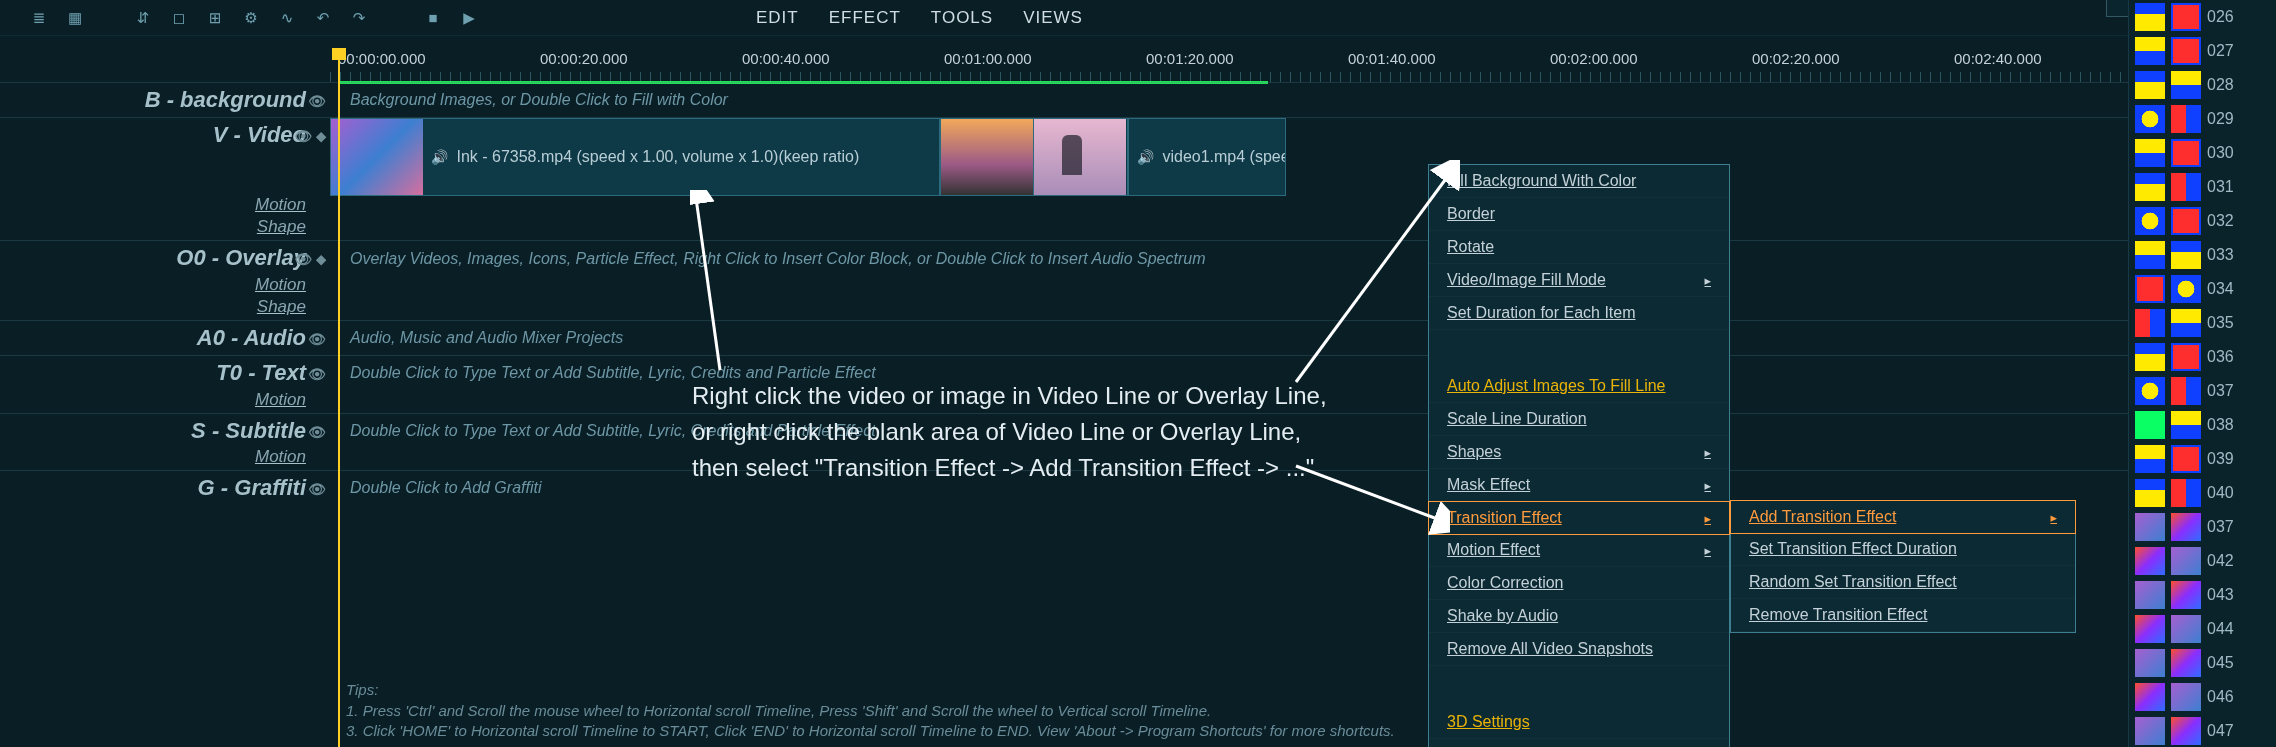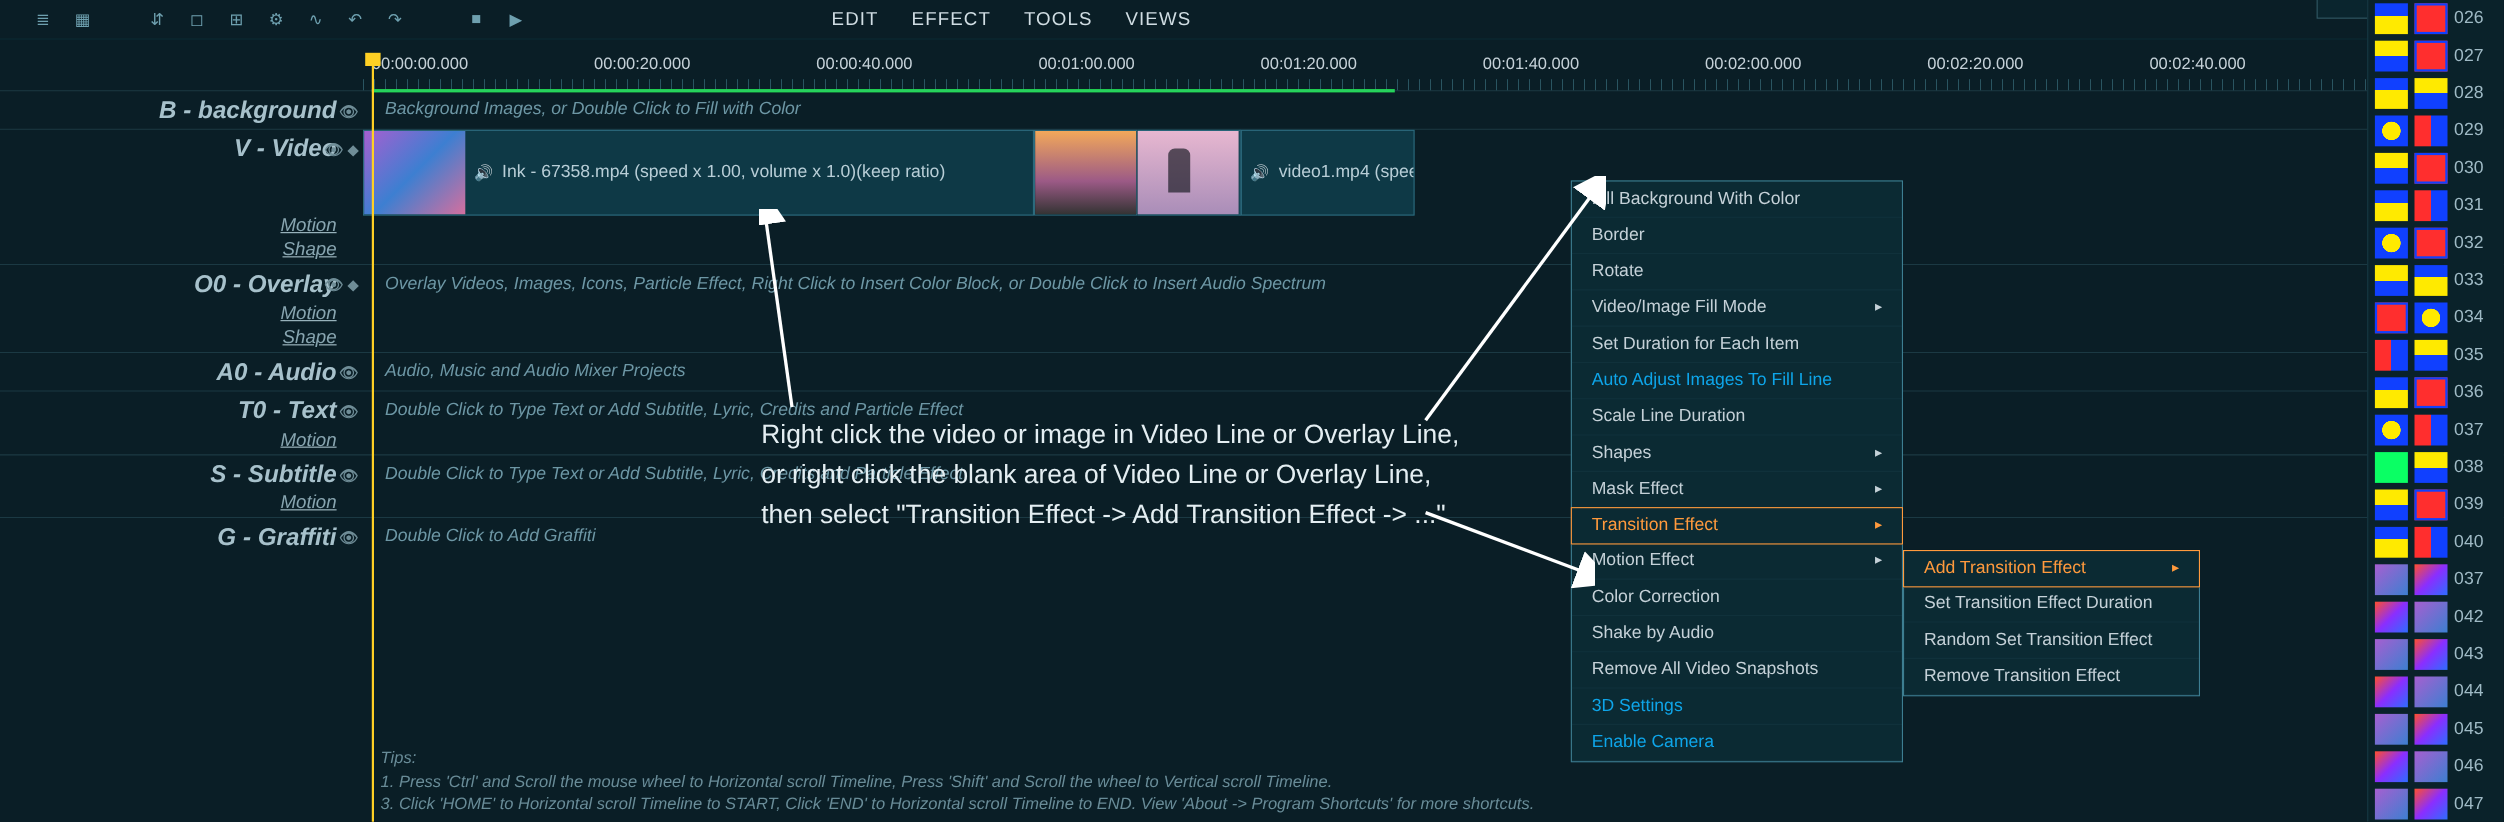--- a/index.html
+++ b/index.html
@@ -190,35 +190,37 @@
     border: 1px solid #3d7e91;
     font-size: 16px;
     color: #c5d1d8;
     z-index: 20;
   }
   .ctx-item {
     padding: 7px 18px;
     border-bottom: 1px solid rgba(80,140,155,.08);
     display:flex;
     justify-content:space-between;
-  }
-  .ctx-item.disabled { color: #0ea5e9; }
+    align-items:center;
+    text-decoration:underline;
+  }
+  .ctx-item.disabled { color: #eab308; margin-top: 40px; }
   .ctx-item.hl {
     background: #0b2a33;
     color: #ff9a3d;
     border: 1px solid #ff9a3d;
     margin:-1px;
   }
   .ctx-item .chev { font-size:13px; color:inherit;}
   
   .subctx {
     position: absolute;
     left: 1730px;
     top: 500px;
-    width: 270px;
+    width: 346px;
     background: #0b2a33;
     border: 1px solid #3d7e91;
     font-size: 16px;
     color: #c5d1d8;
     z-index: 21;
   }
   .subctx .ctx-item.hl2 {
     background: #0b2a33;
     color: #ff9a3d;
     border: 1px solid #ff9a3d;
@@ -244,21 +246,21 @@
     font-style: italic;
     color: #698c98;
     line-height: 1.35;
   }
   
   
   .rail {
     position: absolute;
     top: 0;
     right: 0;
-    width: 124px;
+    width: 148px;
     background: #0a222a;
     z-index: 40;
     height: 100%;
     border-left:1px solid #173844;
   }
   .rail-row {
     height: 34px;
     display: flex;
     align-items: center;
     padding: 2px 6px;

